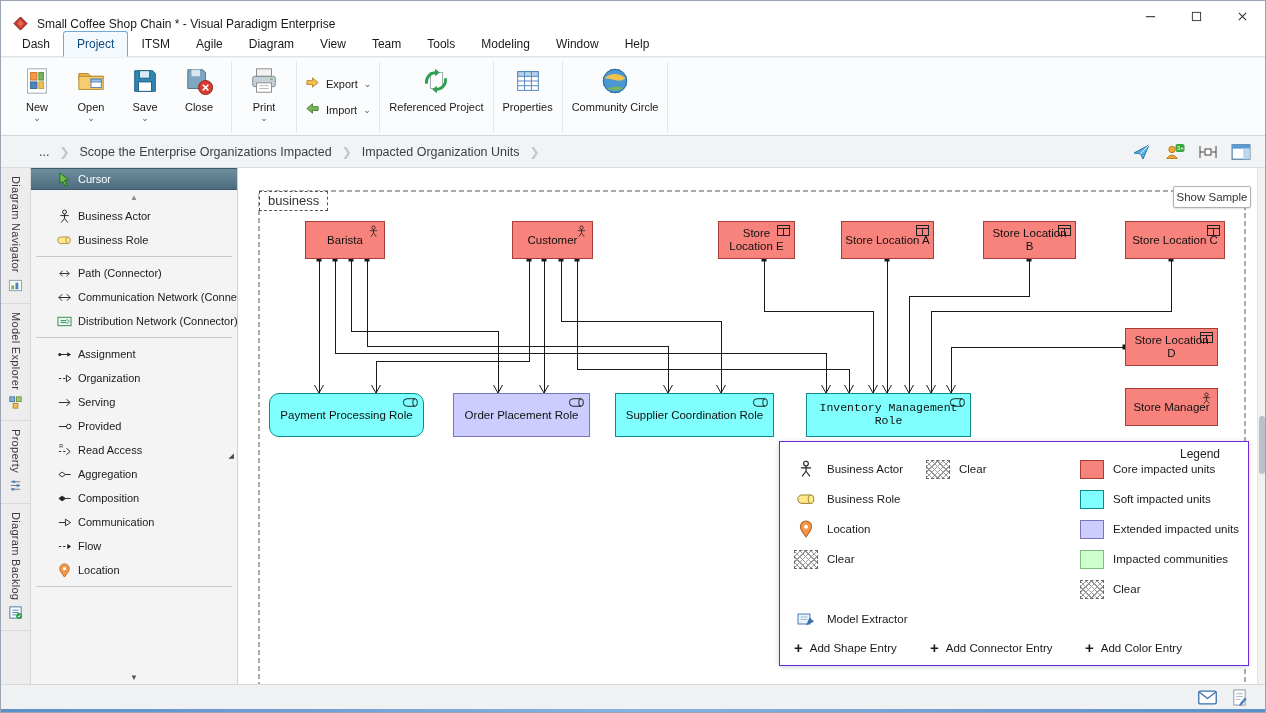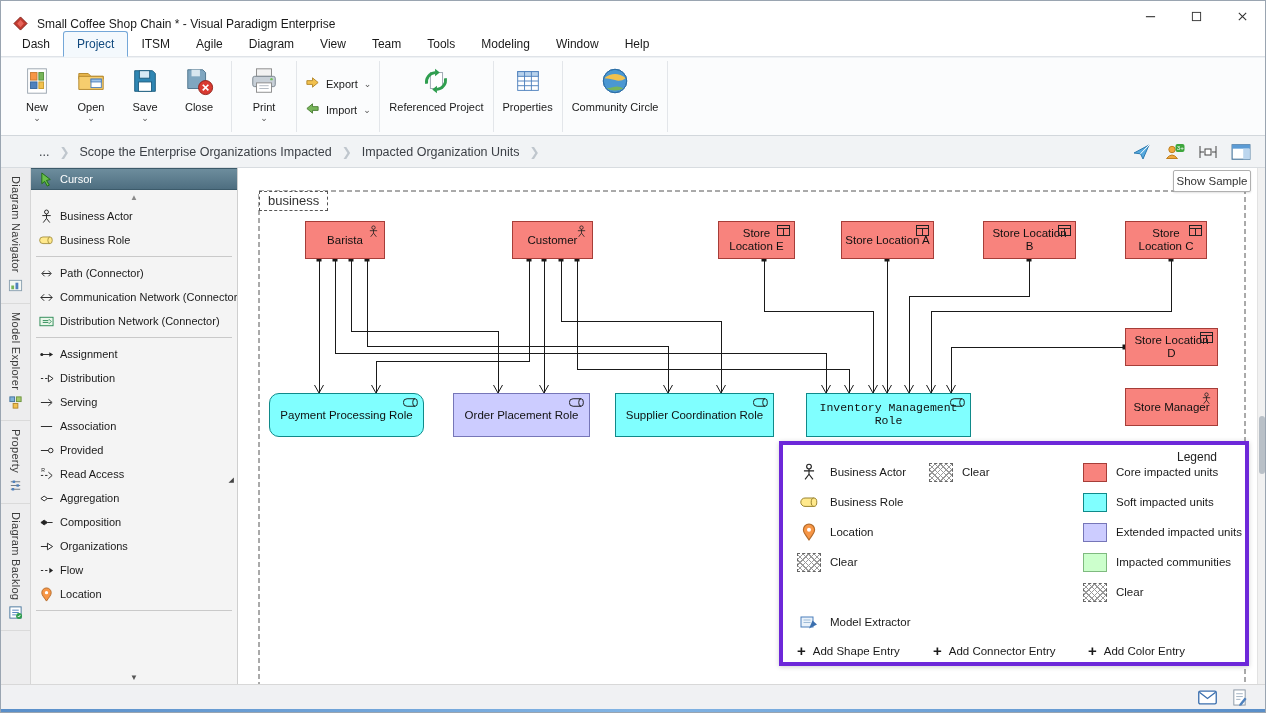--- a/index.html
+++ b/index.html
@@ -40,42 +40,42 @@
   .quick-ico svg{width:20px;height:18px;display:block}
 
   
   .main{flex:1;display:flex;min-height:0}
   .tabstrip{width:30px;background:#ededee;border-right:1px solid #d6d6d6;display:flex;flex-direction:column;align-items:center;overflow:hidden}
   .side-tab{width:100%;display:flex;flex-direction:column;align-items:center;gap:5px;padding:8px 0 6px 0;border-bottom:1px solid #dadada}
   .side-tab-label{writing-mode:vertical-rl;font-size:11px;color:#3a3a3a;letter-spacing:.3px}
   .side-tab .icon svg{width:15px;height:15px}
 
   .palette{width:207px;background:#f4f4f4;border-right:1px solid #cfcfcf;display:flex;flex-direction:column;overflow:hidden}
-  .pal-item{height:24px;flex:0 0 auto;display:flex;align-items:center;gap:5px;padding-left:6px;font-size:11px;white-space:nowrap;position:relative}
+  .pal-item{height:24px;flex:0 0 auto;display:flex;align-items:center;gap:5px;padding-left:24px;font-size:11px;white-space:nowrap;position:relative}
   .pal-item.selected{height:22px;background:linear-gradient(#6d8d9d,#4e6e80);color:#fff;border-top:1px solid #3c5a6a;border-bottom:1px solid #3c5a6a}
   .pal-ic{width:18px;flex:0 0 18px;display:flex;justify-content:center}
   .pal-ic svg{width:15px;height:15px}
   .pal-flyout{position:absolute;right:3px;bottom:2px;font-size:7px;color:#444}
   .pal-sep{height:9px;flex:0 0 auto;display:flex;align-items:center}
   .pal-sep::after{content:"";height:1px;background:#c9c9c9;flex:1;margin:0 5px}
   .pal-scroll{height:14px;flex:0 0 auto;display:flex;align-items:center;justify-content:center;font-size:8px;color:#8a8a8a}
   .pal-scroll.down{margin-top:auto;color:#555}
 
   
   .canvas{flex:1;background:#fff;position:relative;overflow:hidden}
   .edges{position:absolute;left:0;top:0;z-index:1}
   .boundary-label{position:absolute;left:21px;top:23px;border:1px dashed #555;background:#fff;padding:1px 8px 2px 8px;font-size:13px;color:#333;z-index:2}
   .node{position:absolute;border:1.2px solid;display:flex;align-items:center;justify-content:center;font-size:11.5px;color:#111;z-index:3}
   .node-label{width:100%;text-align:center;line-height:1.1;padding:0 3px}
   .n-icon{position:absolute;top:3px;right:4px}
   .n-icon svg{width:13px;height:13px}
   .n-icon.role svg{width:16px;height:9px}
   .n-icon.bld svg{width:13px;height:11px}
-  .show-sample{position:absolute;left:935px;top:2px;width:78px;height:22px;background:#fff;border:1px solid #b0b0b0;border-radius:2px;font-size:11.5px;color:#333;z-index:6;font-family:"Liberation Sans",sans-serif;box-shadow:0 1px 2px rgba(0,0,0,.12)}
-  .legend{position:absolute;left:541px;top:273px;width:470px;height:225px;background:#fff;border:4px solid #6d28d9;box-shadow:0 1px 5px rgba(0,0,0,.18);z-index:5}
+  .show-sample{position:absolute;left:935px;top:18px;width:78px;height:22px;background:#fff;border:1px solid #b0b0b0;border-radius:2px;font-size:11.5px;color:#333;z-index:6;font-family:"Liberation Sans",sans-serif;box-shadow:0 1px 2px rgba(0,0,0,.12)}
+  .legend{position:absolute;left:541px;top:273px;width:470px;height:225px;background:#fff;border:1px solid #6d28d9;box-shadow:0 1px 5px rgba(0,0,0,.18);z-index:5}
   .lg-title{position:absolute;right:28px;top:5px;font-size:12px;color:#222}
   .lg-row{position:absolute;display:flex;align-items:center;gap:9px;height:20px;font-size:11.5px}
   .lg-ic{width:24px;flex:0 0 24px;display:flex;justify-content:center}
   .lg-ic svg{width:18px;height:18px}
   .lg-ic.role svg{width:19px;height:11px}
   .lg-ic.mx svg{width:18px;height:14px}
   .lg-swatch{width:24px;height:19px;border:1px solid #555;display:inline-block;flex:0 0 24px}
   .hatch{background-color:#fff;background-image:repeating-linear-gradient(45deg,transparent 0 3px,#999 3px 4px),repeating-linear-gradient(135deg,transparent 0 3px,#999 3px 4px);border:1px dashed #666!important}
   .lg-add{position:absolute;display:flex;align-items:center;height:18px}
   .lg-plus{font-size:15px;font-weight:bold;margin-right:7px;line-height:14px}
@@ -385,37 +385,29 @@
           </span>
           <span class="pal-label">Assignment</span>
         </div>
         <div class="pal-item">
           <span class="icon pal-ic">
             <svg viewBox="0 0 16 16">
               <path d="M2 8 h8" stroke="#222" stroke-dasharray="2.5 2"></path>
               <polygon points="10,4.5 15,8 10,11.5" fill="#fff" stroke="#222"></polygon>
             </svg>
           </span>
-          <span class="pal-label">Distribution</span>
+          <span class="pal-label">Organization</span>
         </div>
         <div class="pal-item">
           <span class="icon pal-ic">
             <svg viewBox="0 0 16 16">
               <path d="M2 8 h11 M10 4.5 L14 8 l-4 3.5" stroke="#222" fill="none"></path>
             </svg>
           </span>
           <span class="pal-label">Serving</span>
-        </div>
-        <div class="pal-item">
-          <span class="icon pal-ic">
-            <svg viewBox="0 0 16 16">
-              <path d="M2 8 h12" stroke="#222"></path>
-            </svg>
-          </span>
-          <span class="pal-label">Association</span>
         </div>
         <div class="pal-item">
           <span class="icon pal-ic">
             <svg viewBox="0 0 16 16">
               <path d="M2 8 h8" stroke="#222"></path>
               <circle cx="12.5" cy="8" r="2.4" fill="none" stroke="#222"></circle>
             </svg>
           </span>
           <span class="pal-label">Provided</span>
         </div>
@@ -448,21 +440,21 @@
           </span>
           <span class="pal-label">Composition</span>
         </div>
         <div class="pal-item">
           <span class="icon pal-ic">
             <svg viewBox="0 0 16 16">
               <path d="M2 8 h7" stroke="#222"></path>
               <polygon points="9,4.5 14.5,8 9,11.5" fill="#fff" stroke="#222"></polygon>
             </svg>
           </span>
-          <span class="pal-label">Organizations</span>
+          <span class="pal-label">Communication</span>
         </div>
         <div class="pal-item">
           <span class="icon pal-ic">
             <svg viewBox="0 0 16 16">
               <path d="M2 8 h9" stroke="#222" stroke-dasharray="2.5 2"></path>
               <polygon points="11,5 15,8 11,11" fill="#222"></polygon>
             </svg>
           </span>
           <span class="pal-label">Flow</span>
         </div>
@@ -555,21 +547,21 @@
                 <path d="M0.5 3.5 h12 M6.5 3.5 V10.5" stroke="#222" fill="none"></path>
               </svg></span>
           </div>
           <div class="node" style="left: 745px; top: 53px; width: 93px; height: 38px; background: rgb(248, 131, 125); border-color: rgb(166, 61, 56);">
             <span class="node-label">Store Location B</span>
             <span class="icon n-icon bld"><svg viewBox="0 0 13 11">
                 <rect x="0.5" y="0.5" width="12" height="10" fill="none" stroke="#222"></rect>
                 <path d="M0.5 3.5 h12 M6.5 3.5 V10.5" stroke="#222" fill="none"></path>
               </svg></span>
           </div>
-          <div class="node" style="left: 887px; top: 53px; width: 82px; height: 38px; background: rgb(248, 131, 125); border-color: rgb(166, 61, 56);">
+          <div class="node" style="left: 887px; top: 53px; width: 100px; height: 38px; background: rgb(248, 131, 125); border-color: rgb(166, 61, 56);">
             <span class="node-label">Store Location C</span>
             <span class="icon n-icon bld"><svg viewBox="0 0 13 11">
                 <rect x="0.5" y="0.5" width="12" height="10" fill="none" stroke="#222"></rect>
                 <path d="M0.5 3.5 h12 M6.5 3.5 V10.5" stroke="#222" fill="none"></path>
               </svg></span>
           </div>
           <div class="node" style="left: 887px; top: 160px; width: 93px; height: 38px; background: rgb(248, 131, 125); border-color: rgb(166, 61, 56);">
             <span class="node-label">Store Location D</span>
             <span class="icon n-icon bld"><svg viewBox="0 0 13 11">
                 <rect x="0.5" y="0.5" width="12" height="10" fill="none" stroke="#222"></rect>

